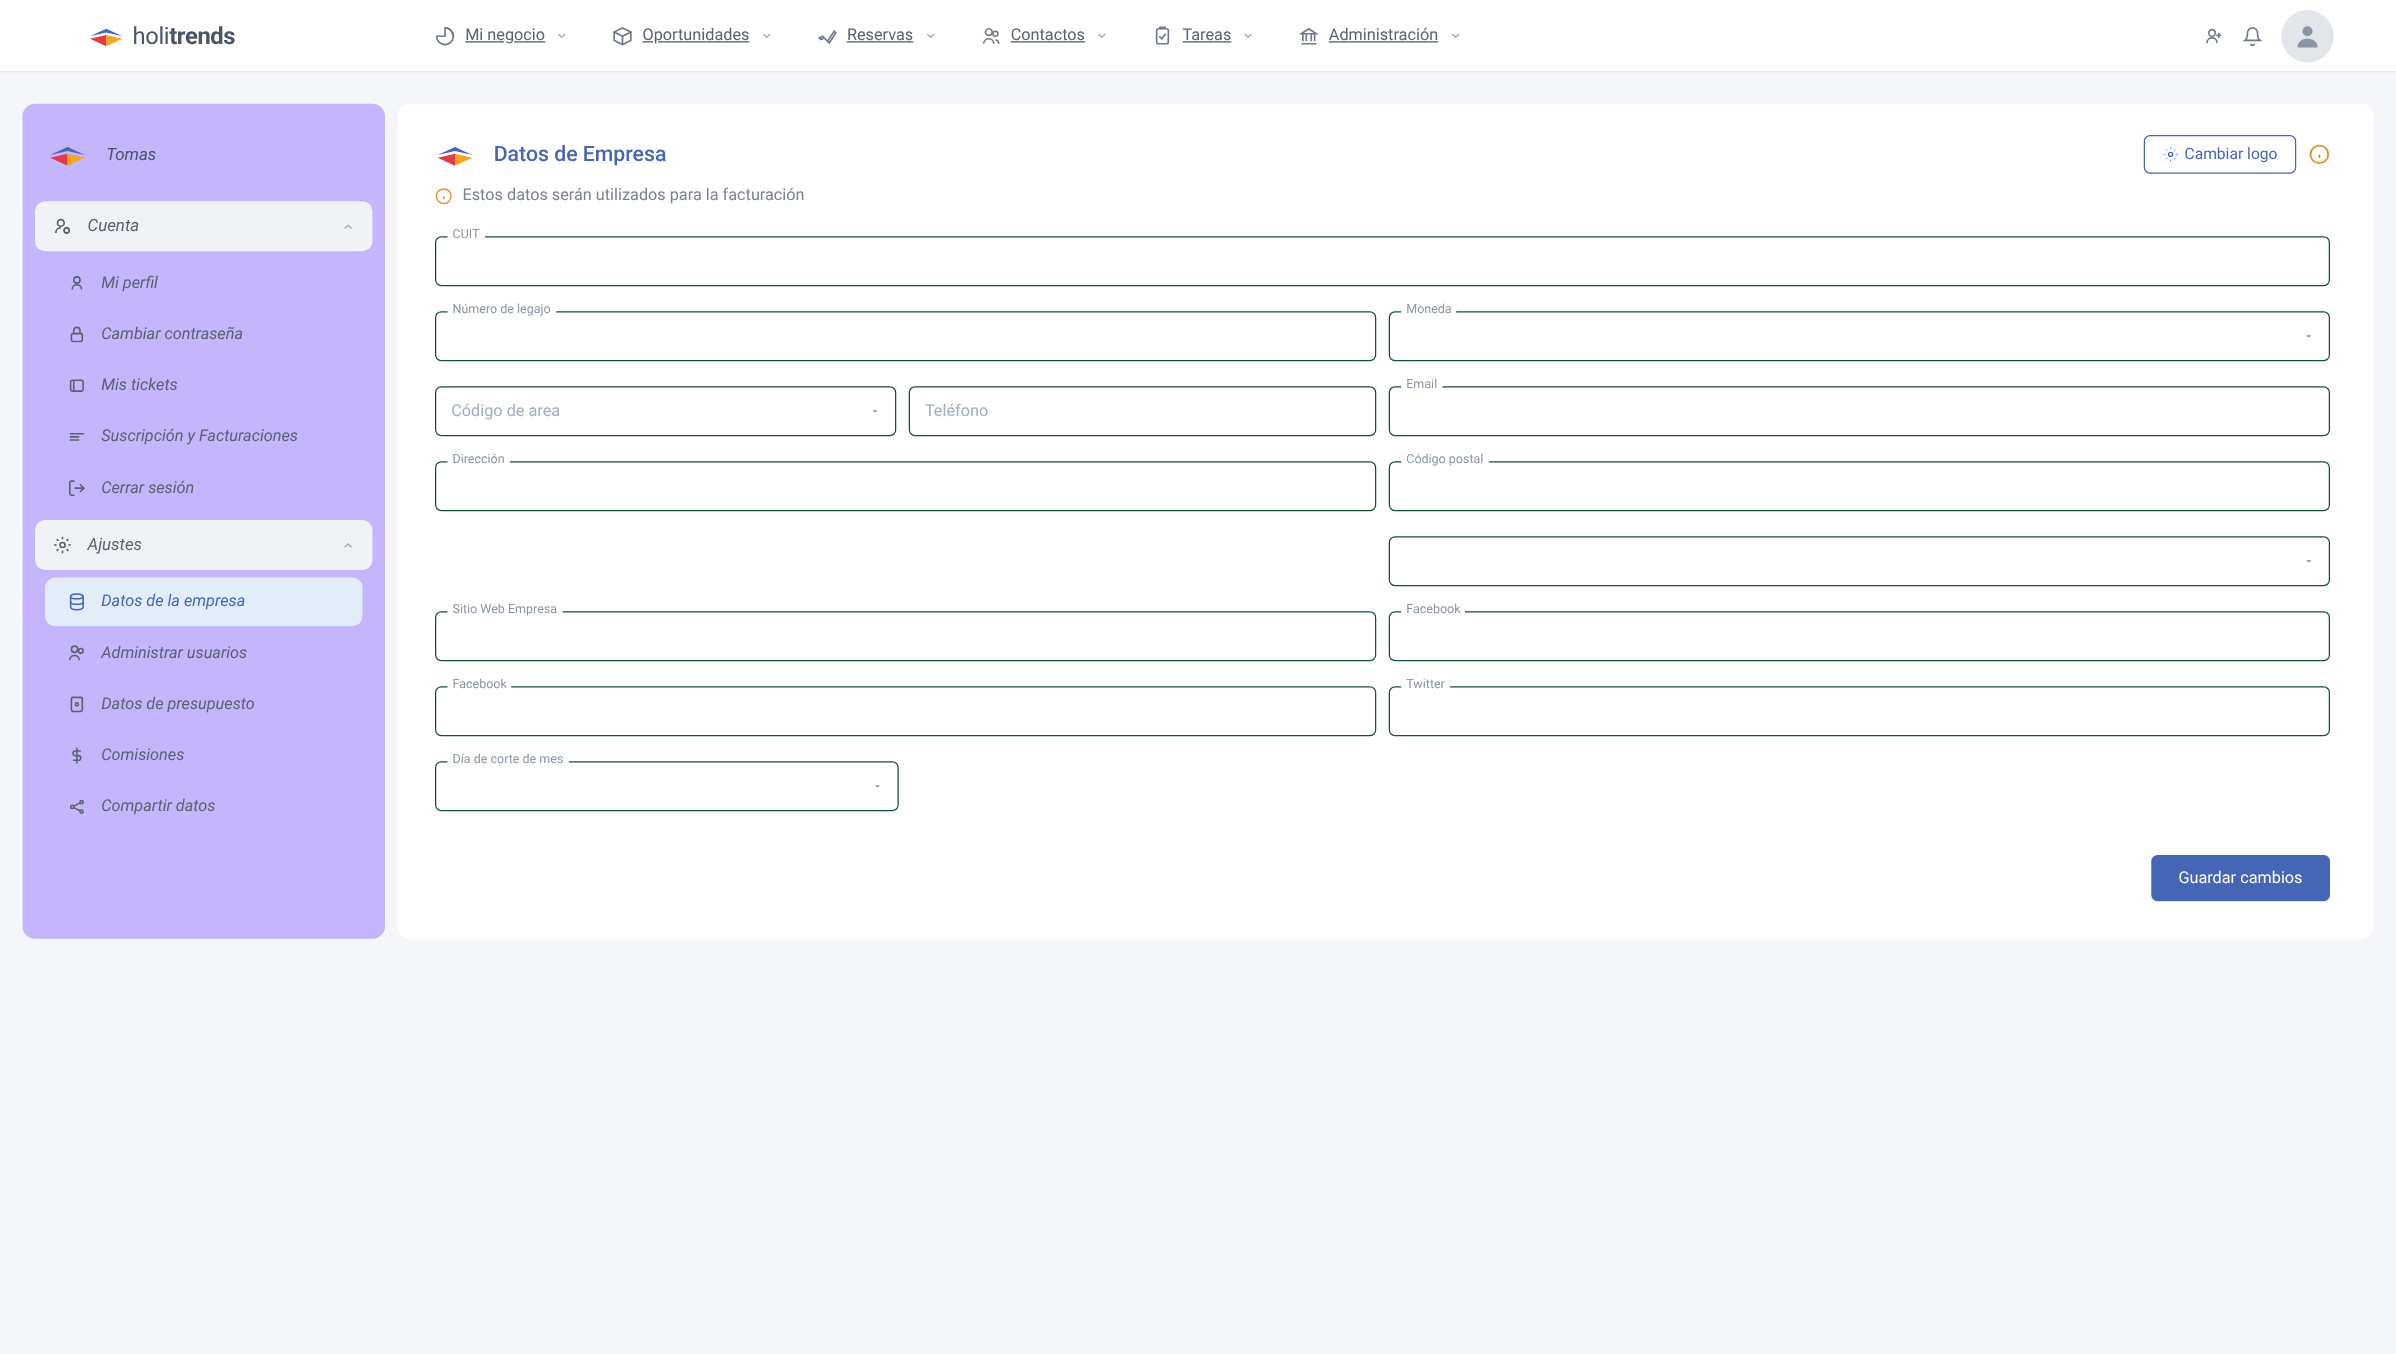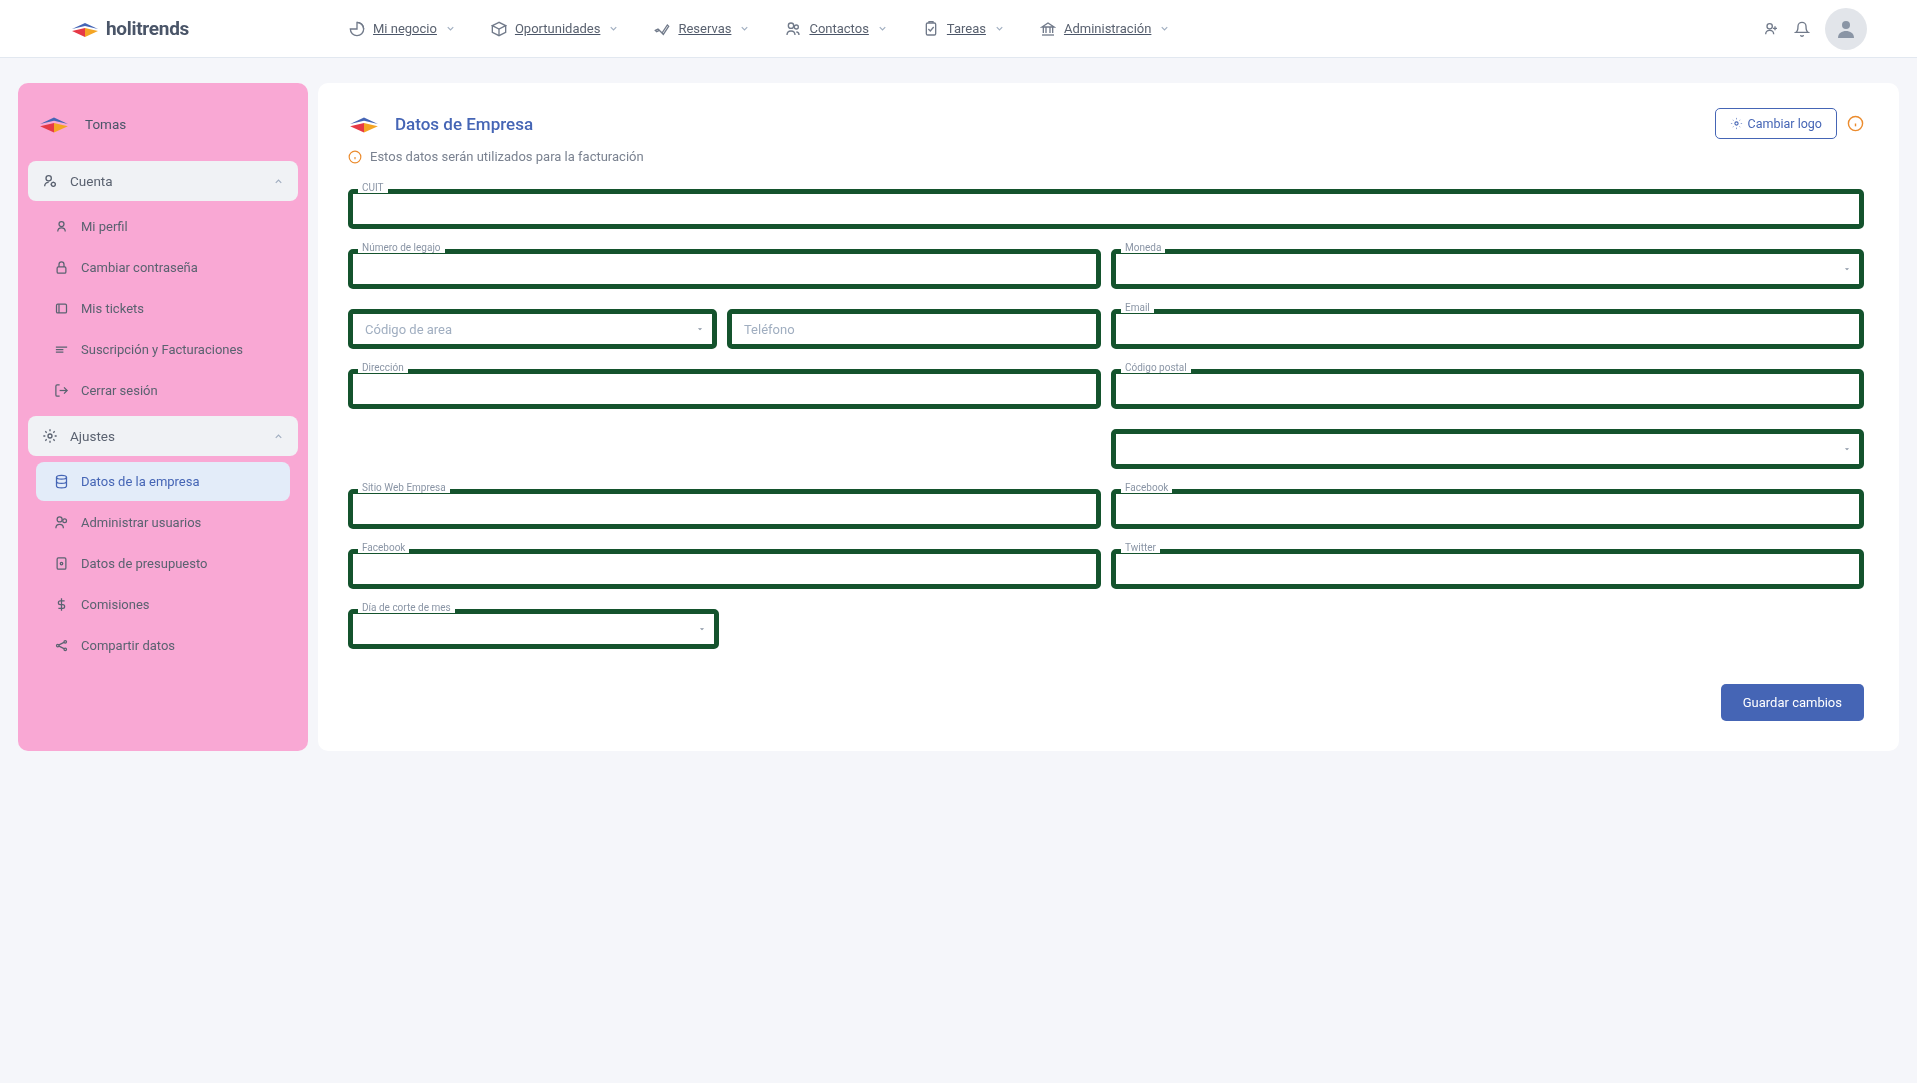--- a/index.html
+++ b/index.html
@@ -3,36 +3,36 @@
   <meta charset="utf-8">
   <style>
     * { margin: 0; padding: 0; box-sizing: border-box; font-family: -apple-system, BlinkMacSystemFont, "Segoe UI", Roboto, sans-serif; }
     body { background: #f5f6fa; color: #4a5568; }
     
     
     .top-nav { height: 58px; background: #fff; border-bottom: 1px solid #e2e8f0; display: flex; align-items: center; padding: 0 20px; }
     .logo { display: flex; align-items: center; margin-right: 40px; margin-left: 50px; }
     .logo-icon { width: 30px; height: 20px; margin-right: 6px; display: flex; align-items: center; justify-content: center; }
     .logo-text { font-size: 19px; color: #4a5568; letter-spacing: -0.3px; }
-    .logo-light { font-weight: 700; }
+    .logo-light { font-weight: 400; }
     .logo-bold { font-weight: 700; }
     .nav-items { display: flex; gap: 35px; margin-left: 120px; flex: 1; text-decoration: underline; }
     .nav-item { display: flex; align-items: center; gap: 8px; color: #5a6270; font-size: 13px; cursor: pointer; }
     .nav-item svg.nav-icon { width: 16px; height: 16px; color: #717a8a; }
     .chevron { width: 11px; height: 11px; color: #a0aec0; }
     .nav-right { display: flex; align-items: center; gap: 15px; margin-right: 30px; }
     .nav-right-icon { color: #717a8a; cursor: pointer; }
     .avatar-circle { width: 42px; height: 42px; border-radius: 50%; background: #e2e5ea; display: flex; align-items: center; justify-content: center; cursor: pointer; }
     .avatar-circle svg { color: #8a95a5; }
     
     
     .content-wrapper { display: flex; padding: 25px 18px; gap: 10px; }
     
     
-    .sidebar { width: 290px; background: #f9a8d4; border-radius: 10px; padding: 20px 10px; }
+    .sidebar { width: 290px; background: #c4b5fd; border-radius: 10px; padding: 20px 10px; font-style: italic; }
     .sidebar-user { display: flex; align-items: center; gap: 15px; padding: 10px 15px 20px 10px; }
     .sidebar-logo-icon { width: 32px; height: 22px; }
     .sidebar-username { font-size: 13.5px; color: #4a5568; }
     .sidebar-section { display: flex; align-items: center; padding: 12px 14px; background: #f0f2f5; border-radius: 8px; margin: 6px 0; color: #5a6270; cursor: pointer; }
     .sidebar-section svg.section-icon { width: 16px; height: 16px; margin-right: 12px; }
     .sidebar-section .section-label { font-size: 13.5px; flex: 1; }
     .sidebar-section .section-chevron { width: 11px; height: 11px; color: #a0aec0; }
     .sidebar-item { display: flex; align-items: center; padding: 12px 18px; margin: 2px 8px; border-radius: 8px; color: #5a6270; cursor: pointer; font-size: 13px; }
     .sidebar-item svg { width: 15px; height: 15px; margin-right: 12px; }
     .sidebar-item.active { background: #e3ecf9; color: #4565b5; }
@@ -43,21 +43,21 @@
     .main-header-logo { width: 32px; height: 22px; }
     .main-title { font-size: 17px; color: #4565b5; font-weight: 500; }
     .main-actions { margin-left: auto; display: flex; align-items: center; gap: 10px; }
     .btn-change-logo { border: 1px solid #4565b5; color: #4565b5; background: #fff; padding: 7px 14px; border-radius: 5px; font-size: 12.5px; cursor: pointer; display: flex; align-items: center; gap: 5px; }
     .info-icon-btn { width: 17px; height: 17px; color: #eb8b2d; }
     .info-bar { display: flex; align-items: center; gap: 8px; margin-bottom: 25px; }
     .info-bar-icon { width: 14px; height: 14px; color: #eb8b2d; }
     .info-text { font-size: 13px; color: #7a8290; }
     .form-field { position: relative; }
     .floating-label { position: absolute; top: -7px; left: 10px; background: #fff; padding: 0 4px; font-size: 10px; color: #8a95a5; z-index: 1; }
-    .form-input, .form-select { width: 100%; height: 40px; border: 5px solid #14532d; border-radius: 5px; padding: 0 12px; font-size: 13px; color: #4a5568; background: #fff; }
+    .form-input, .form-select { width: 100%; height: 40px; border: 1px solid #14532d; border-radius: 5px; padding: 0 12px; font-size: 13px; color: #4a5568; background: #fff; }
     .form-input::placeholder { color: #a0aec0; }
     .select-wrapper { position: relative; }
     .select-arrow { position: absolute; right: 12px; top: 50%; transform: translateY(-50%); width: 10px; height: 10px; color: #8a95a5; pointer-events: none; }
     .phone-row { display: flex; gap: 10px; }
     .phone-row .select-wrapper { flex: 0 0 49%; }
     .phone-row .form-input { flex: 1; }
     .day-cut { width: 25%; }
     
     .form-footer { display: flex; justify-content: flex-end; margin-top: 35px; }
     .btn-save { background: #4565b5; color: #fff; border: none; padding: 11px 22px; border-radius: 5px; font-size: 13px; cursor: pointer; }

